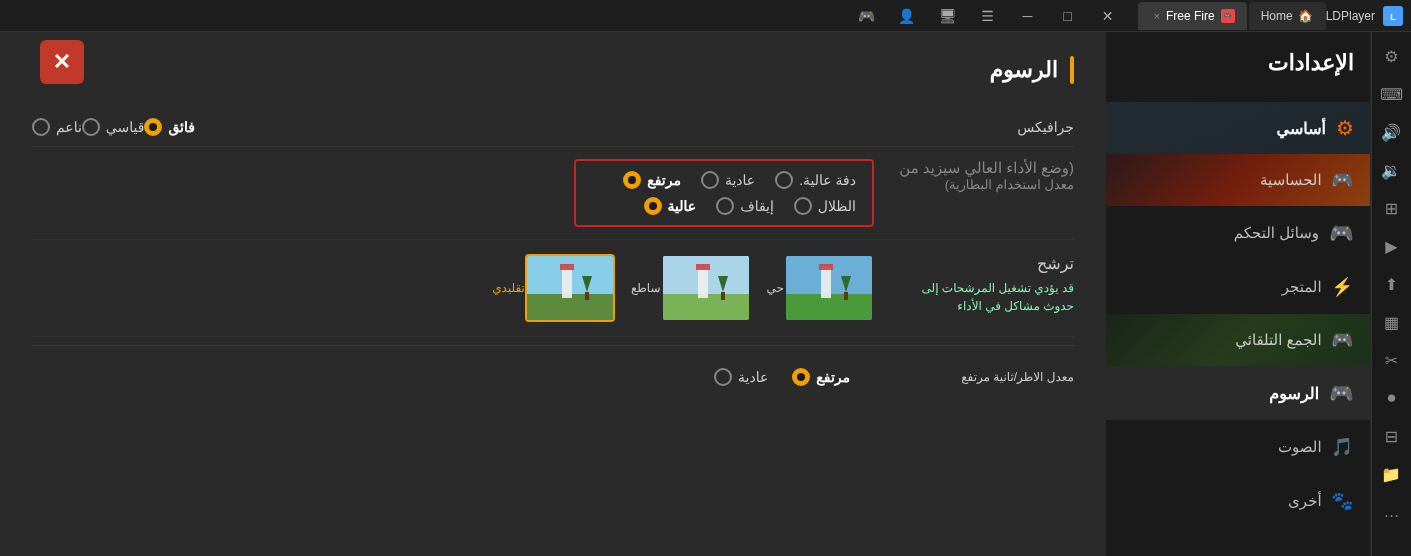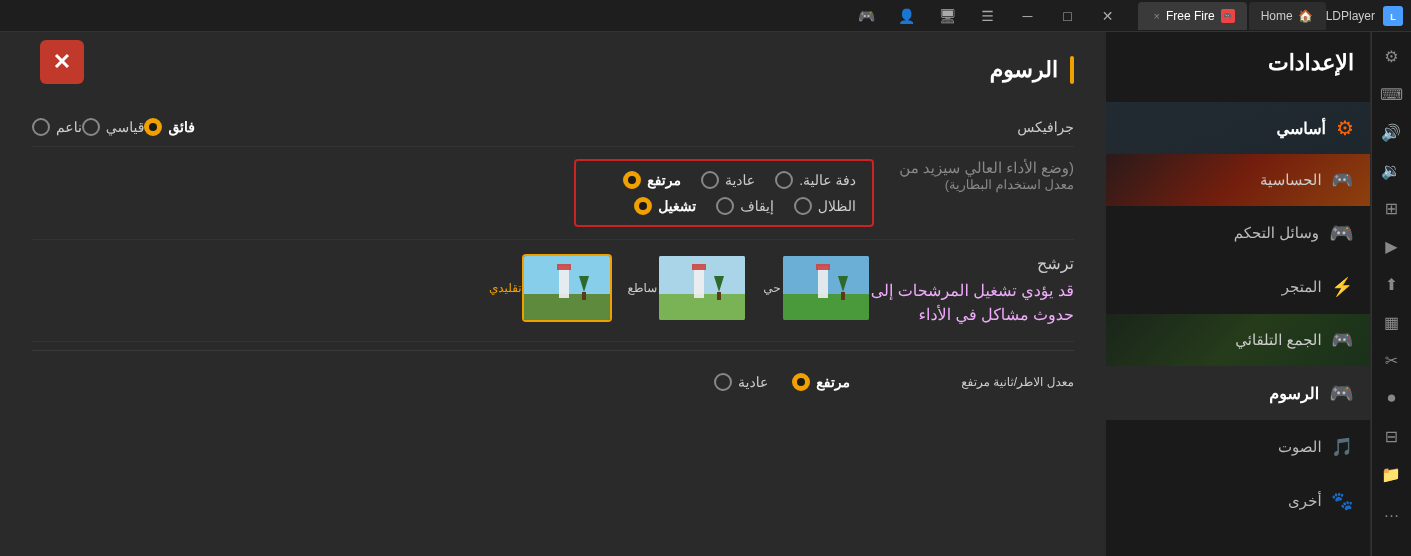--- a/index.html
+++ b/index.html
@@ -484,32 +484,32 @@
             <div style="display:flex;align-items:center;gap:20px;direction:rtl;">
               <div class="radio-option">
                 <span style="color:#ccc;font-size:14px;">الظلال</span>
                 <div class="radio-circle"></div>
               </div>
               <div class="radio-option">
                 <span style="color:#ccc;font-size:14px;">إيقاف</span>
                 <div class="radio-circle"></div>
               </div>
               <div class="radio-option">
-                <span style="color:#fff;font-size:14px;font-weight:bold;">تشغيل</span>
+                <span style="color:#fff;font-size:14px;font-weight:bold;">عالية</span>
                 <div class="radio-circle selected"></div>
               </div>
             </div>
           </div>
         </div>
       </div>
 
       <div class="settings-row" style="align-items:flex-start;padding:14px 0;">
         <div class="settings-label">
           <div style="color:#ccc;font-size:16px;margin-bottom:6px;">ترشح</div>
-          <div style="color:#f0abfc;font-size:16px;direction:rtl;line-height:1.5;">
+          <div style="color:#86efac;font-size:12px;direction:rtl;line-height:1.5;">
             <span>قد يؤدي تشغيل المرشحات إلى</span><br>
             <span>حدوث مشاكل في الأداء</span>
           </div>
         </div>
         <div style="display:flex;gap:16px;flex-direction:row-reverse;">
 
           <div class="filter-img-item">
             <div class="filter-img selected">
               <div class="filter-img-bg thumb-classic" style="position:relative;">
                 <svg width="90" height="68" viewBox="0 0 90 68" style="position:absolute;top:0;left:0;">

